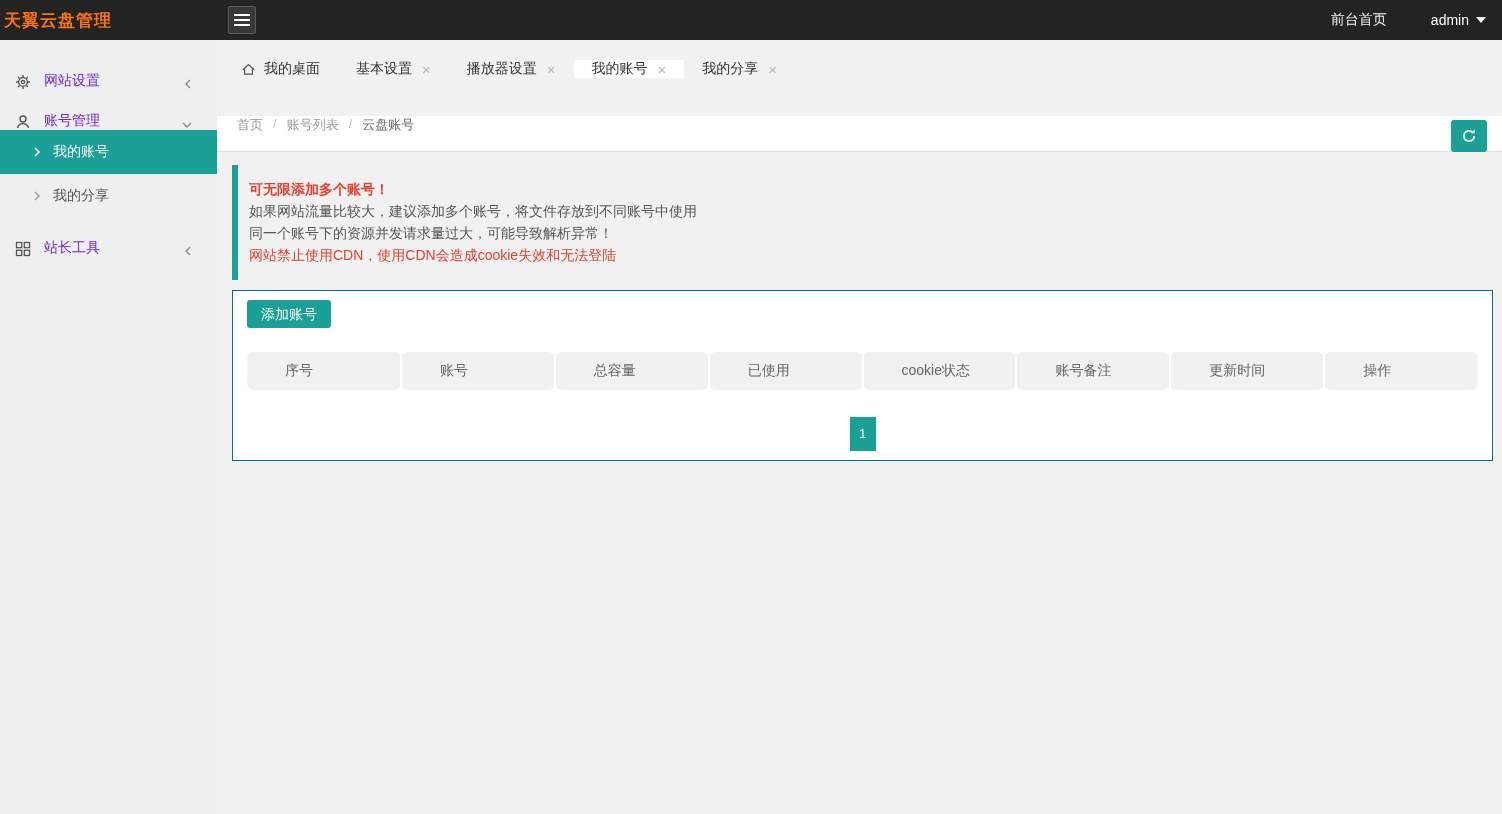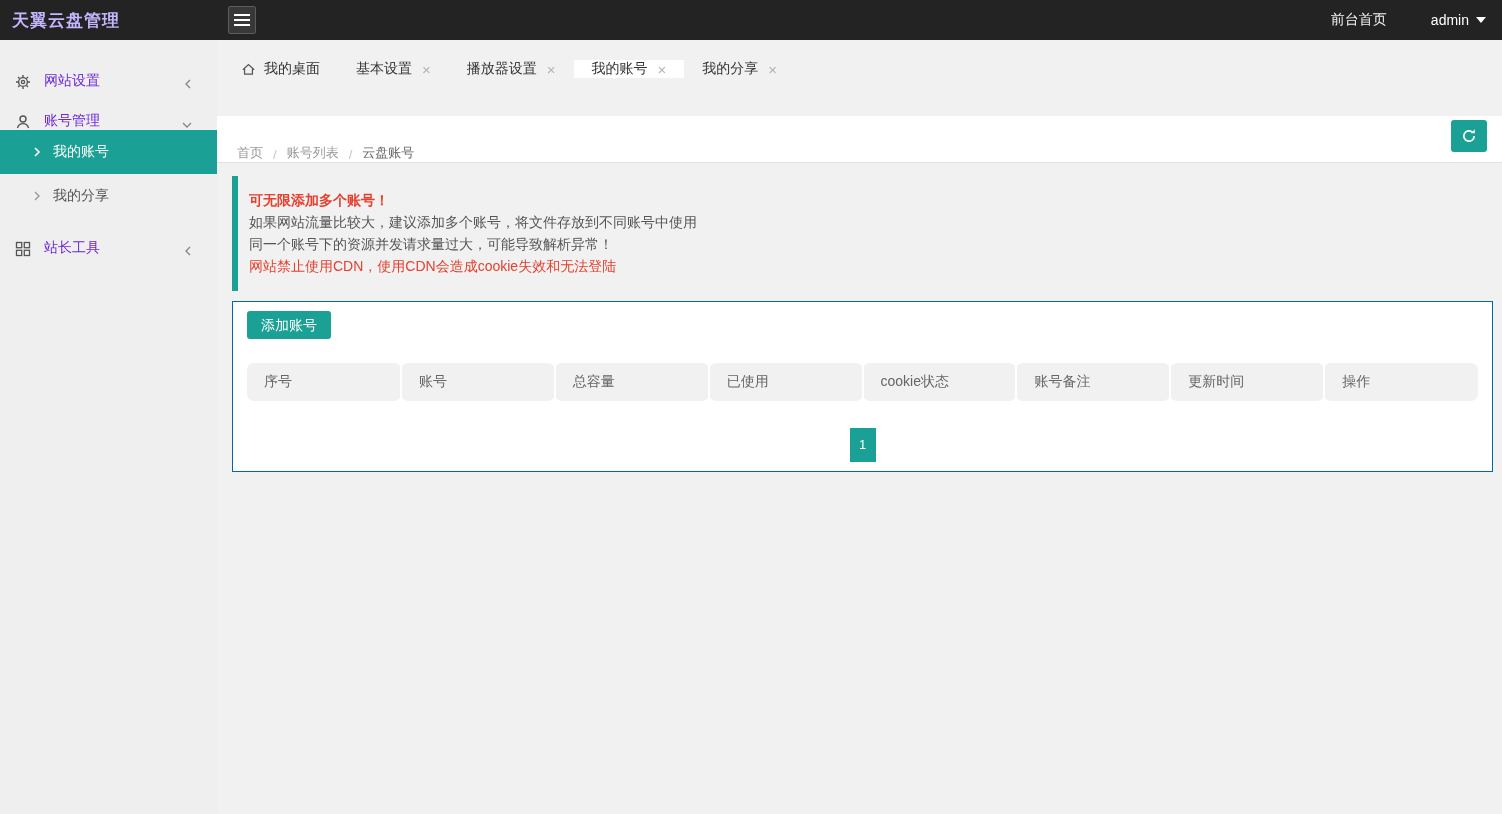--- a/index.html
+++ b/index.html
@@ -2,21 +2,21 @@
 <html><head>
 <meta charset="utf-8">
 <style>
   * { margin:0; padding:0; box-sizing:border-box; }
   html,body { width:1502px; height:814px; overflow:hidden; }
   body { font-family:"Liberation Sans","DejaVu Sans",sans-serif; background:#f1f1f1; font-size:14px; }
   svg { display:block; }
 
   
   .header { position:absolute; left:0; top:0; width:1502px; height:40px; background:#232323; display:flex; align-items:center; z-index:10; }
-  .logo { width:217px; padding-left:12px; color:#c4b5fd; font-size:17px; font-weight:bold; letter-spacing:1px; flex:none; }
+  .logo { width:217px; padding-left:4px; color:#f97316; font-size:17px; font-weight:bold; letter-spacing:1px; flex:none; }
   .hamburger { margin-left:11px; width:28px; height:28px; background:#383838; border:1px solid #5c5c5c; border-radius:2px; display:flex; align-items:center; justify-content:center; cursor:pointer; }
   .header-spacer { flex:1; }
   .header-link { color:#f2f2f2; font-size:14px; margin-right:44px; cursor:pointer; }
   .header-user { color:#fff; font-size:14px; margin-right:16px; display:flex; align-items:center; gap:7px; cursor:pointer; }
   .caret-down { width:0; height:0; border-left:5px solid transparent; border-right:5px solid transparent; border-top:6px solid #fff; }
 
   
   .sidebar { position:absolute; left:0; top:40px; width:217px; height:774px; background:#efefef; padding-top:10px; }
   .side-group { height:40px; display:flex; align-items:flex-end; padding-left:15px; position:relative; color:#6d28d9; cursor:pointer; }
   .side-group .g-icon { color:#555; }
@@ -32,38 +32,38 @@
   .main { position:absolute; left:217px; top:40px; width:1285px; height:774px; }
 
   
   .tabbar { height:56px; display:flex; align-items:flex-start; padding-left:6px; background:#f1f1f1;margin-top:20px; }
   .tab { display:flex; align-items:center; padding:0 18px; font-size:14px; color:#333; cursor:pointer; }
   .tab.active { background:#fff; }
   .tab .tab-home { margin-right:8px; color:#555; }
   .tab .tab-close { margin-left:10px; color:#b3b3b3; font-size:15px; line-height:1; cursor:pointer; }
 
   
-  .crumbbar { height:47px; background:#fff; border-bottom:1px solid #e0e0e0; display:flex; align-items:flex-end; padding-left:20px; position:relative; }
+  .crumbbar { height:36px; background:#fff; border-bottom:1px solid #e0e0e0; display:flex; align-items:flex-start; padding-left:20px; position:relative; }
   .crumb { color:#999; font-size:13px; cursor:pointer; }
   .crumb.current { color:#666; cursor:default; }
   .crumb-sep { color:#c5c5c5; margin:0 10px; font-size:13px; }
   .refresh-btn { position:absolute; right:15px; top:4px; width:36px; height:32px; background:#1aa094; border:none; border-radius:3px; display:flex; align-items:center; justify-content:center; cursor:pointer; }
 
   
   .content { padding:13px 9px 0 15px; }
   .notice { border-left:6px solid #1aa094; padding:13px 15px 14px 11px; }
   .notice p { font-size:14px; line-height:22px; color:#555; }
   .notice p.red-bold { color:#e6402e; font-weight:bold; }
   .notice p.red { color:#e6402e; }
 
   .card { margin-top:10px; background:#fff; border:1px solid #0369a1; padding:9px 14px 9px 14px; }
   .add-btn { height:28px; padding:0 14px; background:#1aa094; color:#fff; border:none; border-radius:3px; font-size:14px; font-family:inherit; cursor:pointer; margin-bottom:24px; display:inline-block; line-height:28px; }
 
   table.acc { width:100%; border-collapse:collapse; table-layout:fixed; }
-  table.acc th { background:#f1f1f1; height:38px; font-weight:normal; font-size:14px; color:#666; text-align:left; padding-left:17px; border-right:2px solid #fff;border-radius:7px; }
+  table.acc th { background:#f1f1f1; height:38px; font-weight:normal; font-size:14px; color:#666; text-align:left; padding-left:38px; border-right:2px solid #fff;border-radius:7px; }
   table.acc th:last-child { border-right:none; }
   .table-empty { height:27px; }
   .pager { text-align:center; }
   .page-num { display:inline-block; width:26px; height:34px; line-height:34px; background:#1aa094; color:#fff; font-size:13px; text-align:center; cursor:pointer; }
 </style>
 </head>
 <body>
 
 <div class="header">
   <div class="logo">天翼云盘管理</div>

